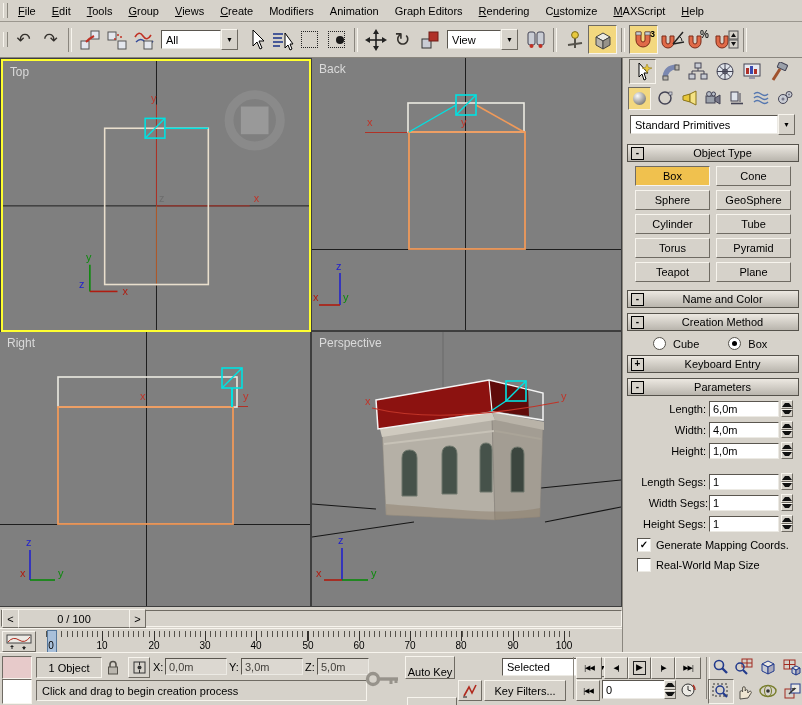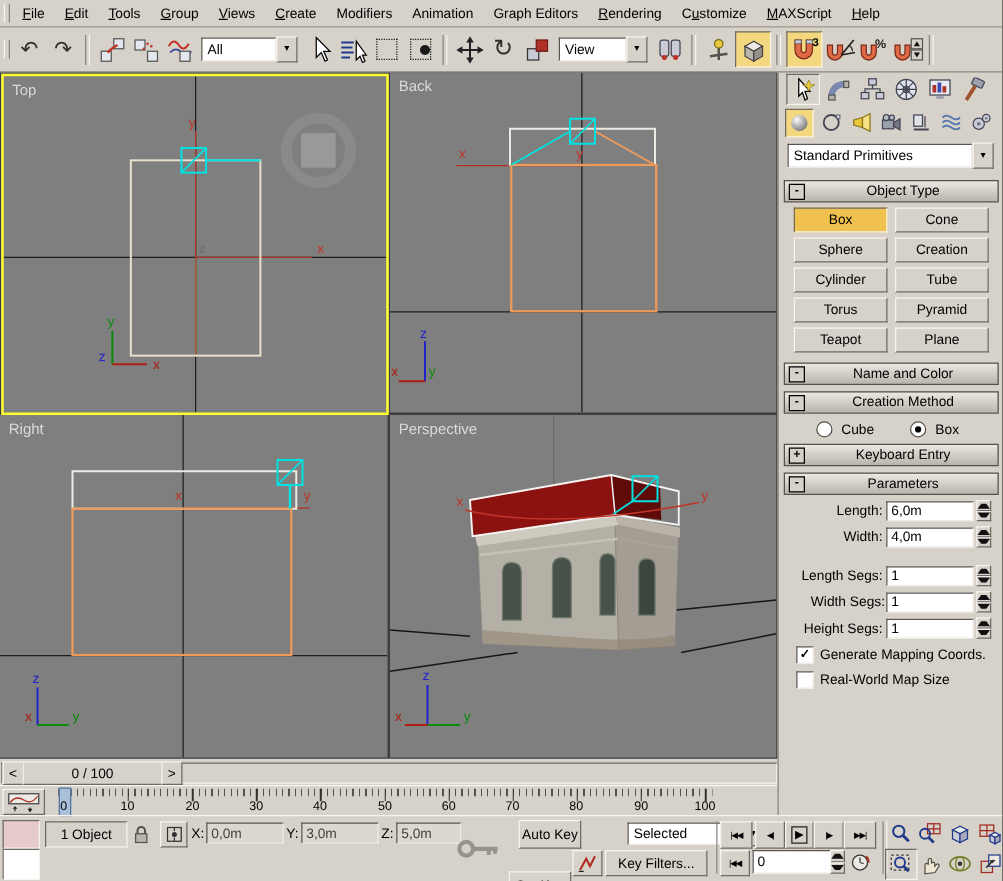--- a/index.html
+++ b/index.html
@@ -527,21 +527,21 @@
         <div class="otbtn raised on">
             <span>Box</span>
           </div>
         <div class="otbtn raised">
             <span>Cone</span>
           </div>
         <div class="otbtn raised">
             <span>Sphere</span>
           </div>
         <div class="otbtn raised">
-            <span>Creation</span>
+            <span>GeoSphere</span>
           </div>
         <div class="otbtn raised">
             <span>Cylinder</span>
           </div>
         <div class="otbtn raised">
             <span>Tube</span>
           </div>
         <div class="otbtn raised">
             <span>Torus</span>
           </div>
@@ -610,20 +610,34 @@
             </div>
             <div class="raised">
               <div class="tri-d"></div>
             </div>
           </div>
       </div>
       <div class="prow">
         <span style="margin-right:3px">Width:</span>
         <div class="pfield">
             <span>4,0m</span>
+          </div>
+        <div class="spin">
+            <div class="raised">
+              <div class="tri-u"></div>
+            </div>
+            <div class="raised">
+              <div class="tri-d"></div>
+            </div>
+          </div>
+      </div>
+      <div class="prow">
+        <span style="margin-right:3px">Height:</span>
+        <div class="pfield">
+            <span>1,0m</span>
           </div>
         <div class="spin">
             <div class="raised">
               <div class="tri-u"></div>
             </div>
             <div class="raised">
               <div class="tri-d"></div>
             </div>
           </div>
       </div>
@@ -710,31 +724,34 @@
       </div>
     <span class="abs" style="left:229px;top:8px;">Y:</span>
     <div class="abs gfield" style="left:241px;top:5px;width:54px;height:15px;">
         <span>3,0m</span>
       </div>
     <span class="abs" style="left:305px;top:8px;">Z:</span>
     <div class="abs gfield" style="left:317px;top:5px;width:44px;height:15px;">
         <span>5,0m</span>
       </div>
 
+    <div class="abs sunken" style="left:36px;top:27px;width:324px;height:19px;display:flex;align-items:center;padding-left:5px;">
+        <span>Click and drag to begin creation process</span>
+      </div>
 
     <div class="abs ctr" style="left:364px;top:10px;width:40px;height:32px;">
         <svg width="38" height="20">
           <circle cx="8" cy="10" r="5.5" fill="none" stroke="#97938b" stroke-width="3.4"></circle>
           <line x1="13.5" y1="10" x2="33" y2="10" stroke="#97938b" stroke-width="3.4"></line>
           <line x1="26" y1="10" x2="26" y2="15" stroke="#97938b" stroke-width="3"></line>
           <line x1="31" y1="10" x2="31" y2="14" stroke="#97938b" stroke-width="3"></line>
         </svg>
       </div>
 
-    <div class="abs raised ctr" style="left:415px;top:3px;width:48px;height:21px;">
+    <div class="abs raised ctr" style="left:405px;top:3px;width:48px;height:21px;align-items:flex-end;">
         <span>Auto Key</span>
       </div>
     <div class="abs raised ctr" style="left:407px;top:44px;width:48px;height:21px;justify-content:center;">
         <span>Set Key</span>
       </div>
 
     <div class="dd abs" style="left:458px;top:4px;margin:0;">
       <div class="ddfield" style="width:82px;height:14px;margin-left:44px;">
           <span>Selected</span>
         </div>

